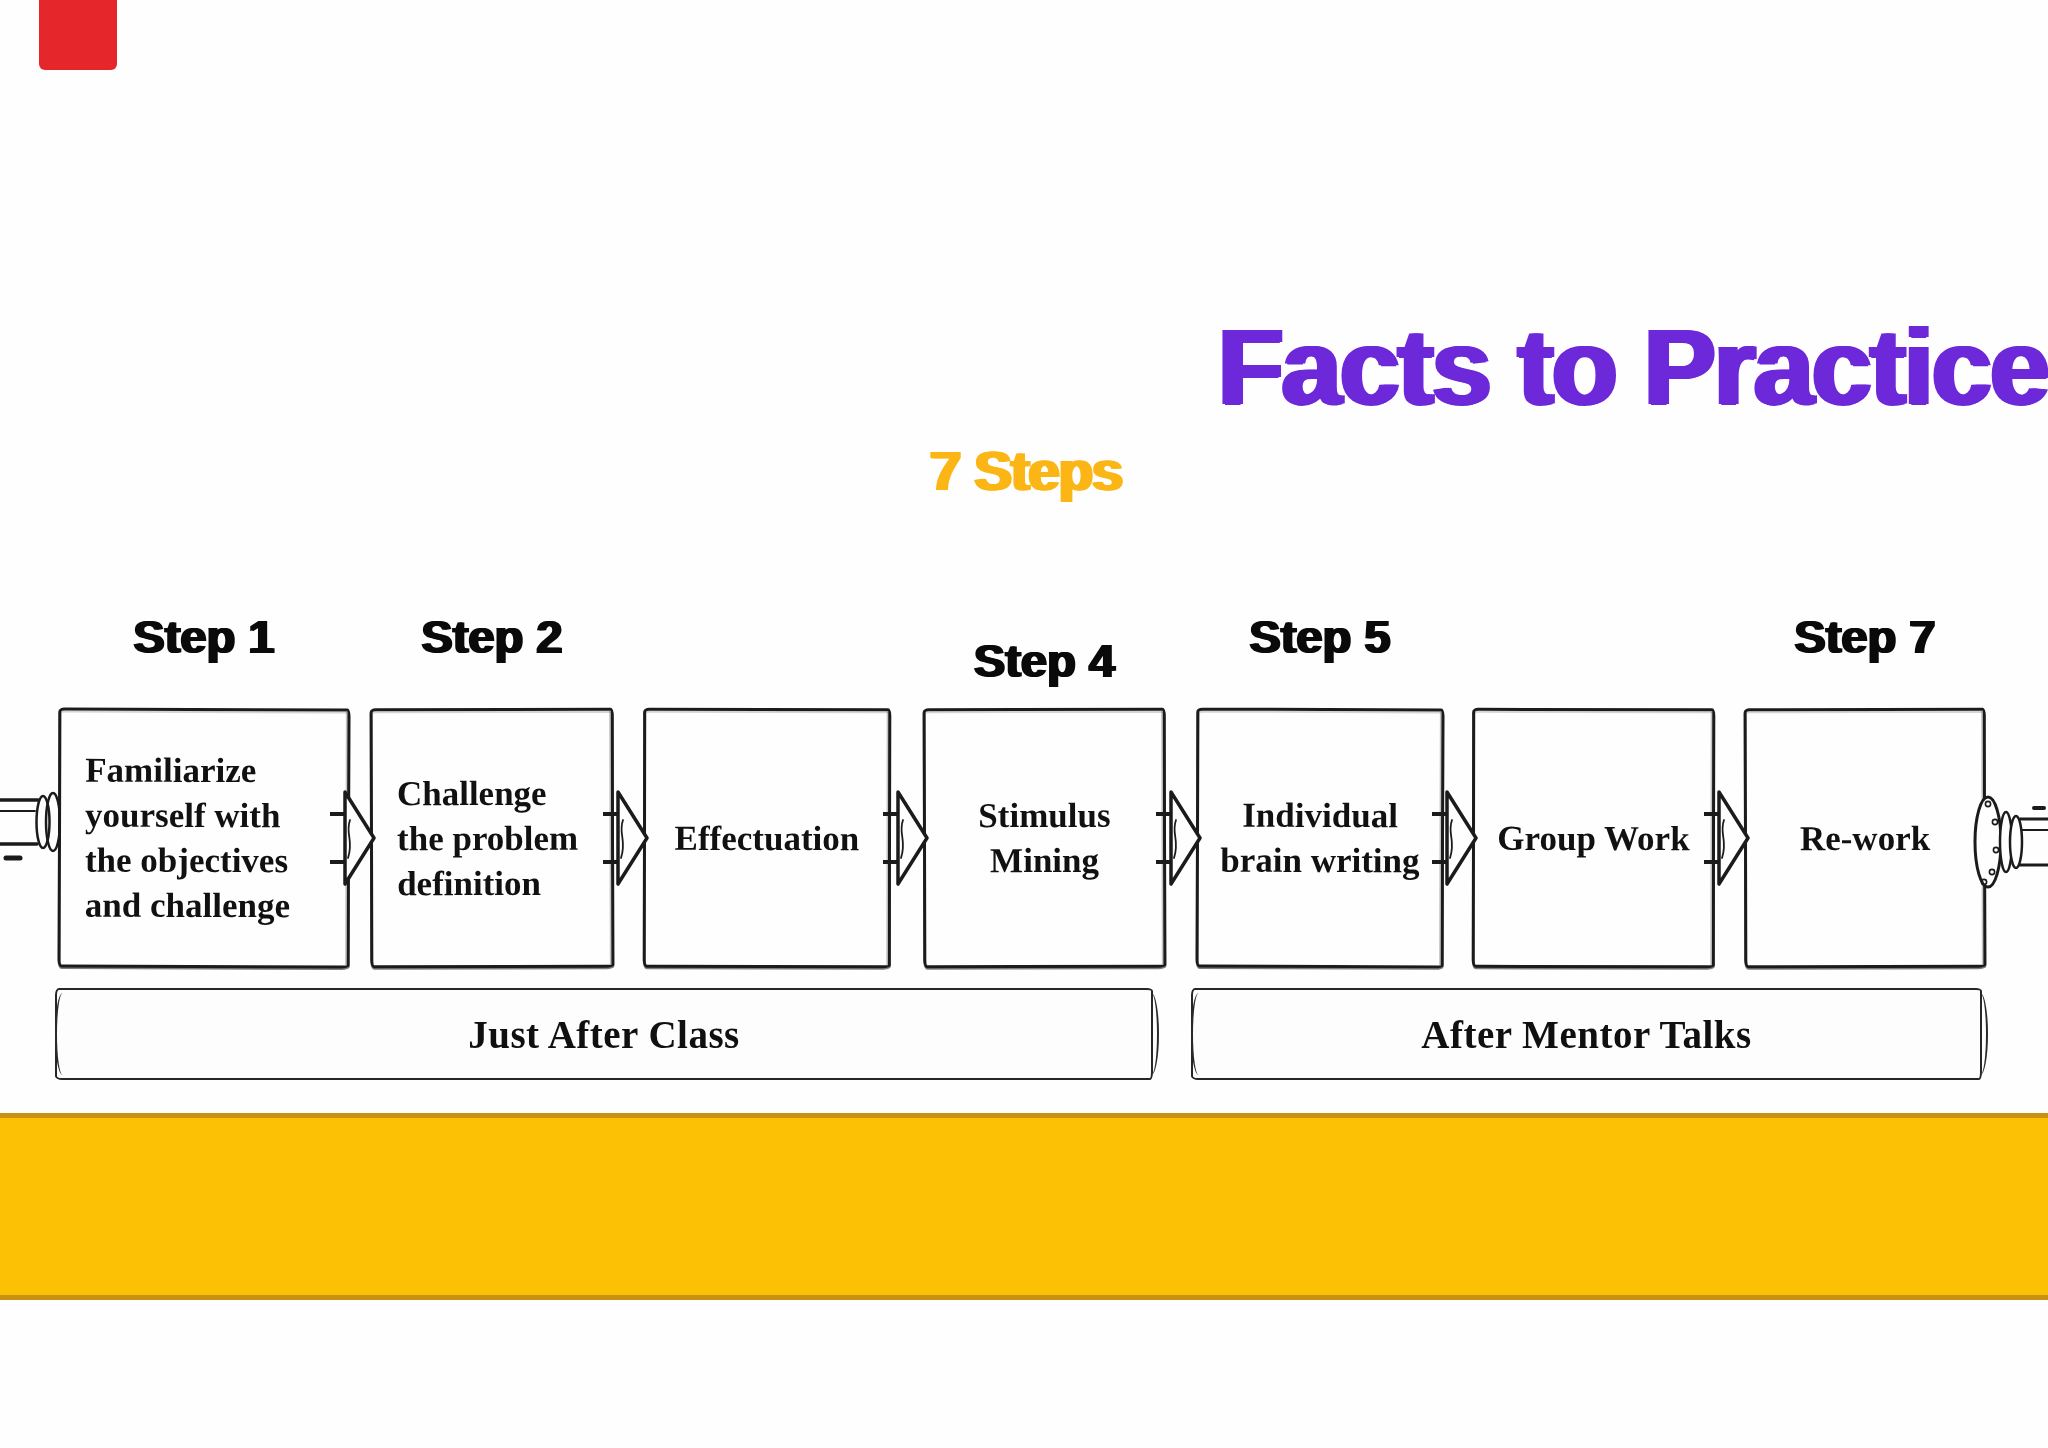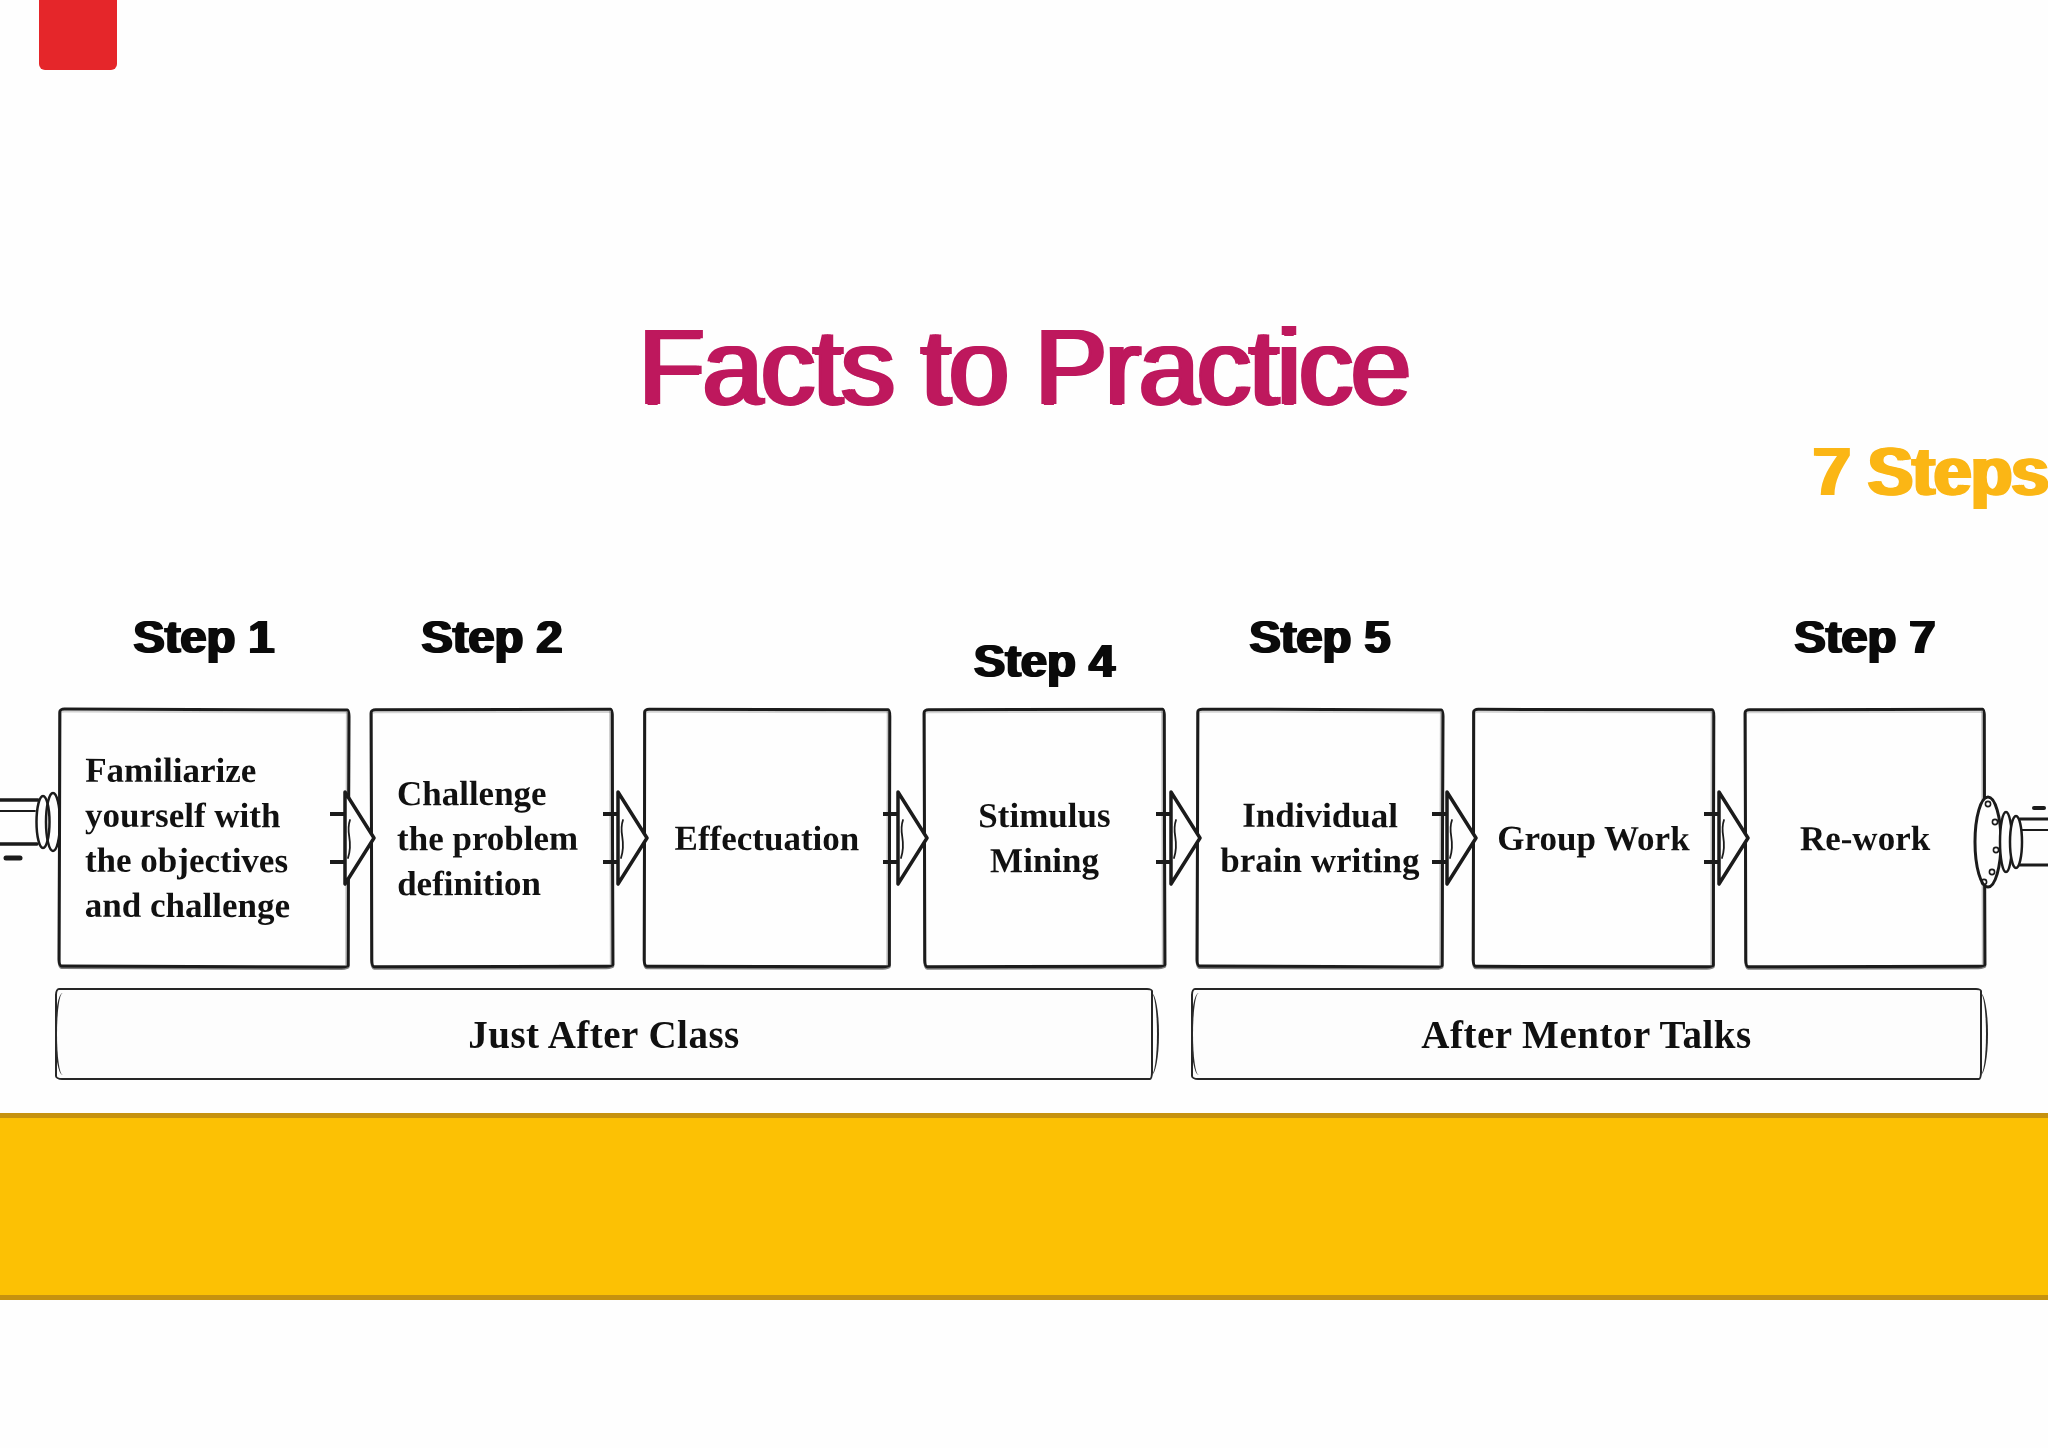--- a/index.html
+++ b/index.html
@@ -11,29 +11,29 @@
     font-family:"Liberation Sans",sans-serif;
     color:#151515;
   }
   
   .corner-red{
     position:absolute;left:39px;top:0;width:78px;height:70px;
     background:#e5262a;border-radius:0 0 6px 6px;
   }
   .title{
     position:absolute;left:0;right:0;top:312px;
-    text-align:center;
-    font-size:108px;line-height:110px;font-weight:400;
-    letter-spacing:-2px;color:#be185d;
+    text-align:right;
+    font-size:108px;line-height:110px;font-weight:700;
+    letter-spacing:-2px;color:#6d28d9;
     text-shadow:2.5px 0 currentColor,-2.5px 0 currentColor,0 1px currentColor;
   }
   .subtitle{
     position:absolute;left:4px;right:0;top:426px;
-    text-align:right;
-    font-size:68px;line-height:90px;font-weight:700;
+    text-align:center;
+    font-size:56px;line-height:90px;font-weight:700;
     letter-spacing:-1px;color:#fbb615;
     text-shadow:2px 0 currentColor,-2px 0 currentColor;
   }
   .step-label{
     position:absolute;top:606px;height:62px;
     text-align:center;font-size:47px;line-height:62px;font-weight:700;
     color:#0a0a0a;letter-spacing:0px;
     text-shadow:1.4px 0 currentColor,-1.4px 0 currentColor;
   }
   .step-box{

